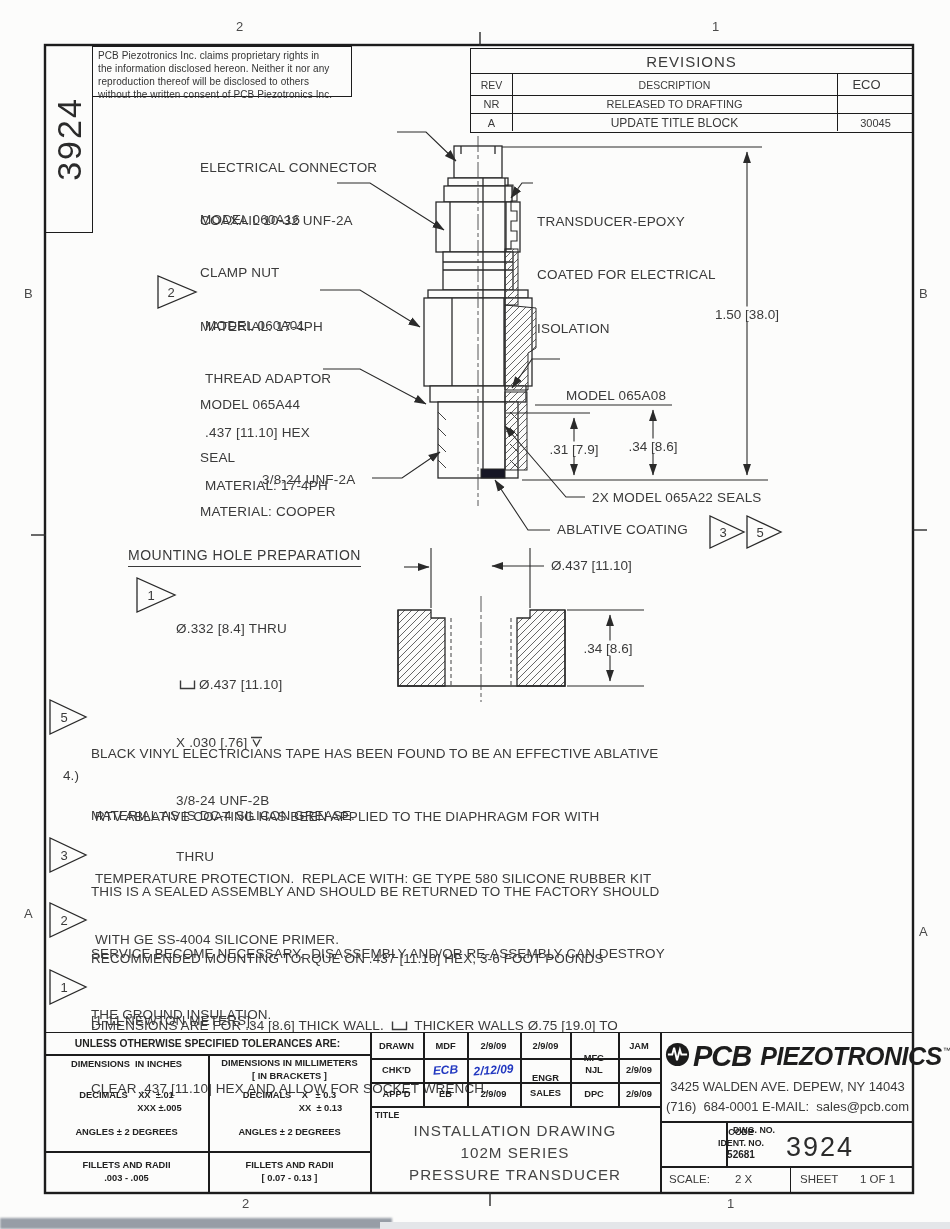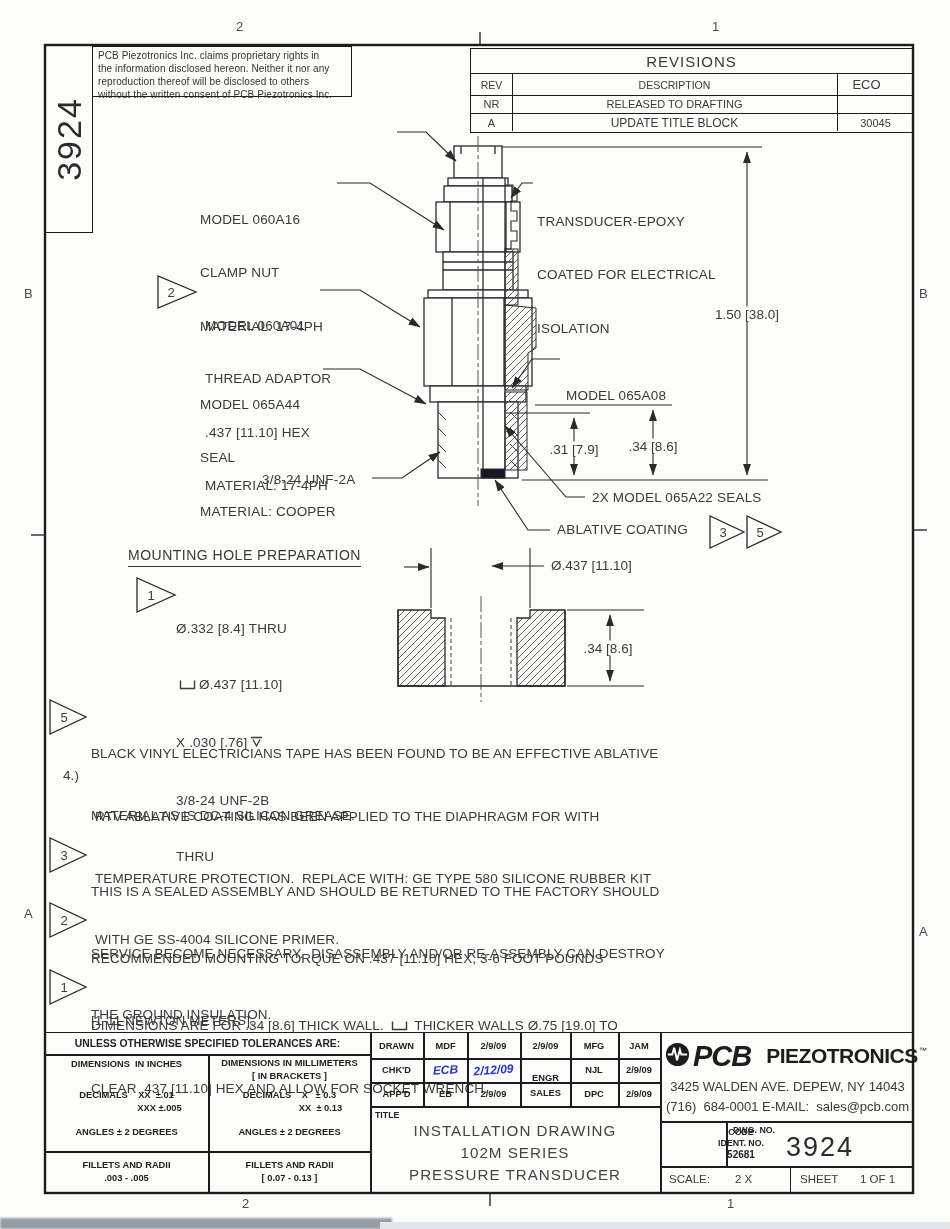--- a/index.html
+++ b/index.html
@@ -182,20 +182,24 @@
     <div class="cell" style="left:41px;top:25px;width:325px;height:21px;font-size:10.5px;color:#3a3a3a;">DESCRIPTION</div>
     <div class="cell" style="left:366px;top:25px;width:59px;height:21px;font-size:13px;color:#3a3a3a;">ECO</div>
     <div class="cell" style="left:0;top:46px;width:41px;height:18px;font-size:11px;color:#3a3a3a;">NR</div>
     <div class="cell" style="left:41px;top:46px;width:325px;height:18px;font-size:11px;color:#3a3a3a;">RELEASED TO DRAFTING</div>
     <div class="cell" style="left:366px;top:46px;width:77px;height:18px;font-size:11px;color:#3a3a3a;"></div>
     <div class="cell" style="left:0;top:64px;width:41px;height:19px;font-size:11px;color:#3a3a3a;">A</div>
     <div class="cell" style="left:41px;top:64px;width:325px;height:19px;font-size:12px;color:#3a3a3a;">UPDATE TITLE BLOCK</div>
     <div class="cell" style="left:366px;top:64px;width:77px;height:19px;font-size:11px;color:#3a3a3a;">30045</div>
   </div>
 
+  <div class="txt callout" style="left:200px;top:123px;">
+    <div>ELECTRICAL CONNECTOR</div>
+    <div>COAXAIL 10-32 UNF-2A</div>
+  </div>
   <div class="txt callout" style="left:200px;top:175px;">
     <div>MODEL 060A16</div>
     <div>CLAMP NUT</div>
     <div>MATERIAL: 17-4PH</div>
   </div>
   <div class="txt callout" style="left:205px;top:281px;">
     <div>MODEL 060A01</div>
     <div>THREAD ADAPTOR</div>
     <div>.437 [11.10] HEX</div>
     <div>MATERIAL: 17-4PH</div>
@@ -301,21 +305,21 @@
     <div class="bdr" style="position:absolute;left:325px;top:73px;width:290px;height:1.5px;"></div>
     <div class="bdr" style="position:absolute;left:378px;top:0;width:1.5px;height:73px;"></div>
     <div class="bdr" style="position:absolute;left:422px;top:0;width:1.5px;height:73px;"></div>
     <div class="bdr" style="position:absolute;left:475px;top:0;width:1.5px;height:73px;"></div>
     <div class="bdr" style="position:absolute;left:525px;top:0;width:1.5px;height:73px;"></div>
     <div class="bdr" style="position:absolute;left:573px;top:0;width:1.5px;height:73px;"></div>
     <div class="cell appr" style="left:325px;top:0;width:53px;height:25px;">DRAWN</div>
     <div class="cell appr" style="left:379px;top:0;width:43px;height:25px;">MDF</div>
     <div class="cell appr" style="left:476px;top:0;width:49px;height:25px;">2/9/09</div>
     <div class="cell appr" style="left:422px;top:0;width:53px;height:25px;">2/9/09</div>
-    <div class="cell appr" style="left:525px;top:0;width:48px;height:25px;">MFG</div>
+    <div class="cell appr" style="left:525px;top:12px;width:48px;height:25px;">MFG</div>
     <div class="cell appr" style="left:573px;top:0;width:42px;height:25px;">JAM</div>
 
     <div class="cell appr" style="left:325px;top:25px;width:53px;height:24px;">CHK'D</div>
     <div class="cell appr hand" style="left:379px;top:25px;width:43px;height:24px;">ECB</div>
     <div class="cell appr hand" style="left:422px;top:25px;width:53px;height:24px;">2/12/09</div>
     <div class="cell appr" style="left:476px;top:25px;width:49px;height:40px;">ENGR</div>
     <div class="cell appr" style="left:525px;top:25px;width:48px;height:24px;">NJL</div>
     <div class="cell appr" style="left:573px;top:25px;width:42px;height:24px;">2/9/09</div>
     <div class="cell appr" style="left:325px;top:49px;width:53px;height:24px;">APP'D</div>
     <div class="cell appr" style="left:379px;top:49px;width:43px;height:24px;">EB</div>
@@ -332,21 +336,21 @@
     </div>
 
     <div style="position:absolute;left:620px;top:4px;width:246px;height:38px;display:flex;align-items:center;">
       <span style="margin-right:3px;">
         <svg width="25" height="25" viewBox="0 0 26 26">
             <circle cx="13" cy="13" r="12" fill="#1b1b1b"></circle>
             <path d="M3,13 L7.5,13 L9.5,6 L12.5,19 L15.5,8 L17,13 L23,13" stroke="#fff" stroke-width="2" fill="none"></path>
           </svg>
       </span>
       <span style="font-style:italic;font-weight:bold;font-size:29px;letter-spacing:-1px;color:#1d1d1d;">PCB</span>
-      <span style="font-weight:bold;font-size:21px;letter-spacing:-0.5px;color:#1d1d1d;margin-left:15px;">PIEZOTRONICS</span>
+      <span style="font-style:italic;font-weight:bold;font-size:25px;letter-spacing:-0.5px;color:#1d1d1d;margin-left:9px;">PIEZOTRONICS</span>
       <span style="font-size:8px;color:#1d1d1d;vertical-align:top;margin:-12px 0 0 1px;">™</span>
     </div>
     <div class="cell" style="left:617px;top:42px;width:251px;height:22px;font-size:13px;color:#3a3a3a;white-space:pre;">3425 WALDEN AVE. DEPEW, NY 14043</div>
     <div class="cell" style="left:617px;top:62px;width:251px;height:22px;font-size:13px;color:#3a3a3a;white-space:pre;">(716)  684-0001 E-MAIL:  sales@pcb.com</div>
 
     <div class="bdr" style="position:absolute;left:615px;top:88px;width:253px;height:1.6px;"></div>
     <div class="bdr" style="position:absolute;left:681px;top:88px;width:1.6px;height:45px;"></div>
     <div class="cell" style="left:615px;top:89px;width:66px;height:44px;flex-direction:column;line-height:1.25;margin-left:48px;">
       <div class="lbl-sm">CODE</div>
       <div class="lbl-sm">IDENT. NO.</div>

